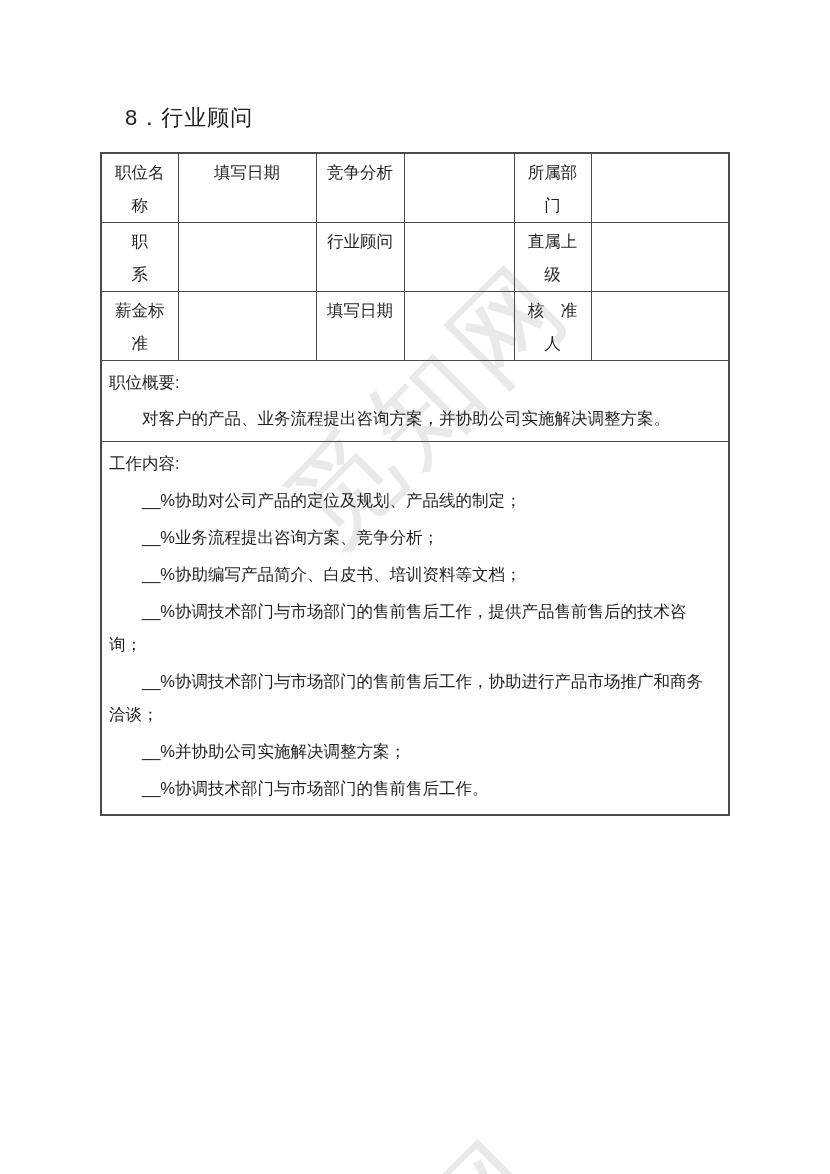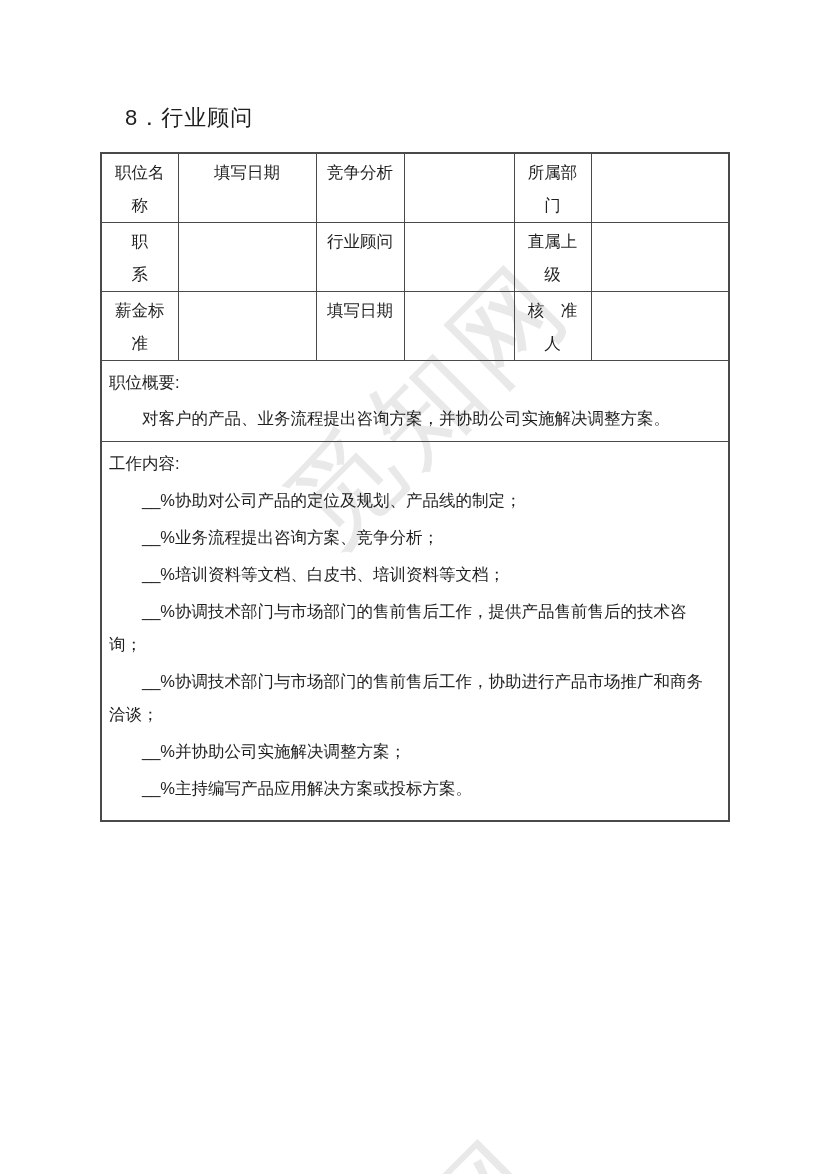--- a/index.html
+++ b/index.html
@@ -87,21 +87,21 @@
   .summary-body {
     line-height: 34px;
     text-indent: 2em;
     margin-top: 2px;
   }
   .duty {
     margin: 4px 4px 0 0;
     line-height: 33px;
     text-indent: 2em;
   }
-  .duties-cell { padding-bottom: 15px; }
+  .duties-cell { padding-bottom: 9px; }
 </style>
 </head>
 <body>
 
 <div class="page">
 
   <div class="watermark wm-main">觅知网</div>
   <div class="watermark wm-bottom">觅知网</div>
 
   <h2 class="heading">8．行业顾问</h2>
@@ -150,23 +150,23 @@
         <td class="block-cell" colspan="6">
           <div class="block-title">职位概要:</div>
           <div class="summary-body">对客户的产品、业务流程提出咨询方案，并协助公司实施解决调整方案。</div>
         </td>
       </tr>
       <tr>
         <td class="block-cell duties-cell" colspan="6">
           <div class="block-title">工作内容:</div>
           <p class="duty">__%协助对公司产品的定位及规划、产品线的制定；</p>
           <p class="duty">__%业务流程提出咨询方案、竞争分析；</p>
-          <p class="duty">__%培训资料等文档、白皮书、培训资料等文档；</p>
+          <p class="duty">__%协助编写产品简介、白皮书、培训资料等文档；</p>
           <p class="duty">__%协调技术部门与市场部门的售前售后工作，提供产品售前售后的技术咨询；</p>
           <p class="duty">__%协调技术部门与市场部门的售前售后工作，协助进行产品市场推广和商务洽谈；</p>
           <p class="duty">__%并协助公司实施解决调整方案；</p>
-          <p class="duty">__%主持编写产品应用解决方案或投标方案。</p>
+          <p class="duty">__%协调技术部门与市场部门的售前售后工作。</p>
         </td>
       </tr>
     </tbody>
   </table>
 
 </div>
 
 </body></html>

